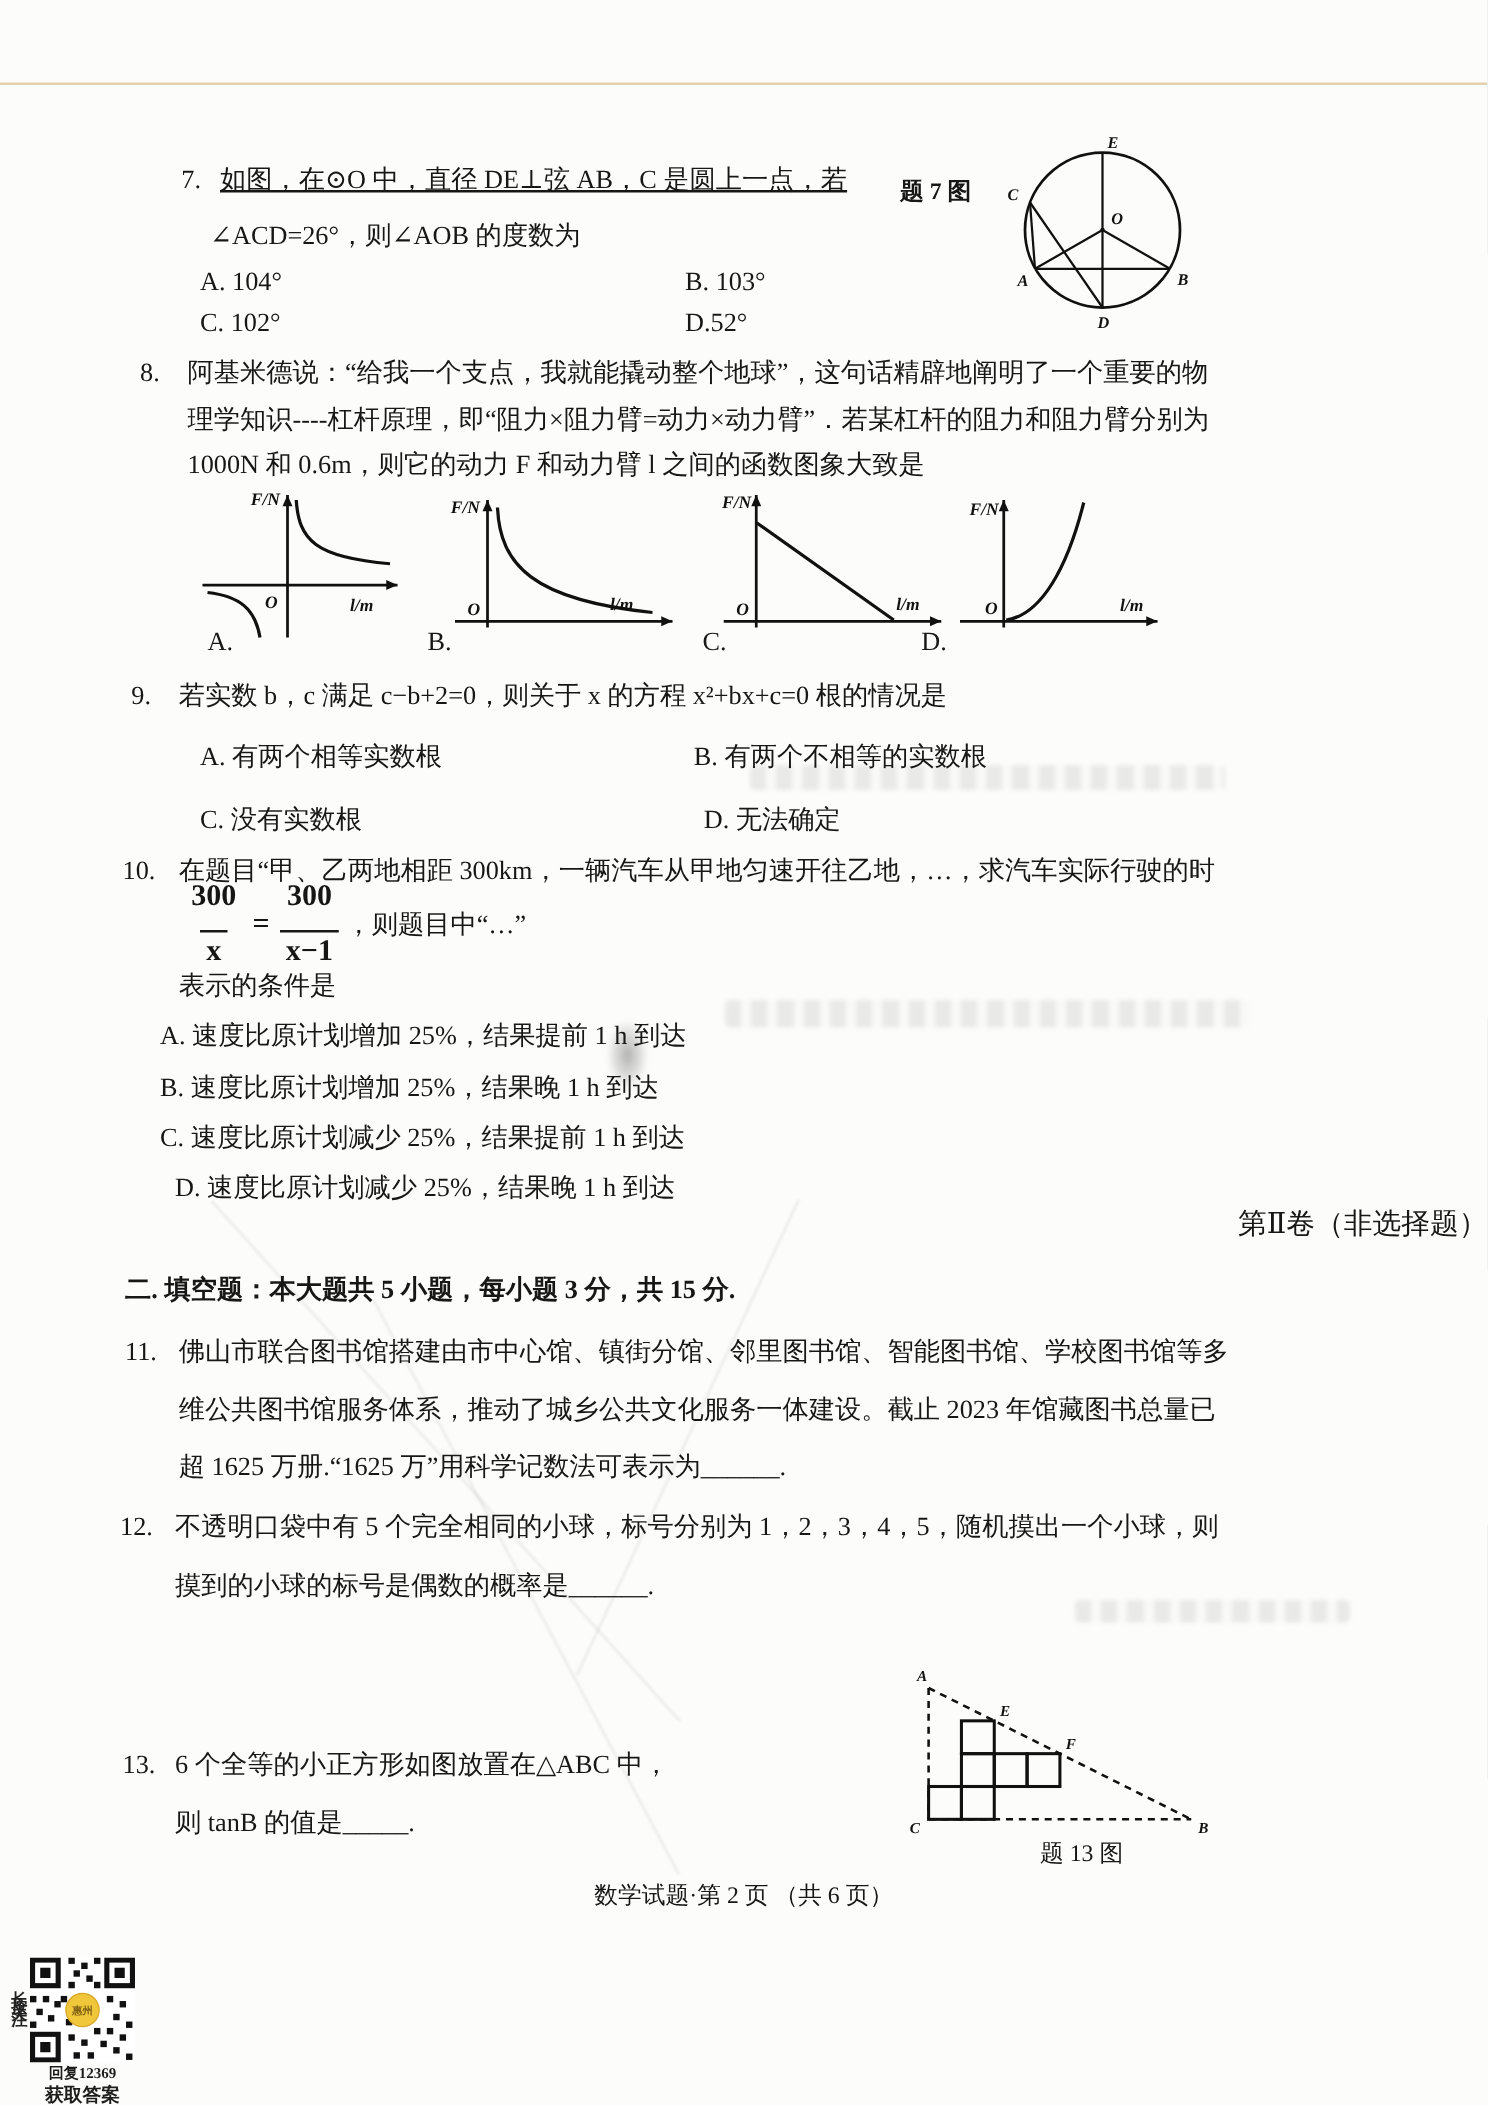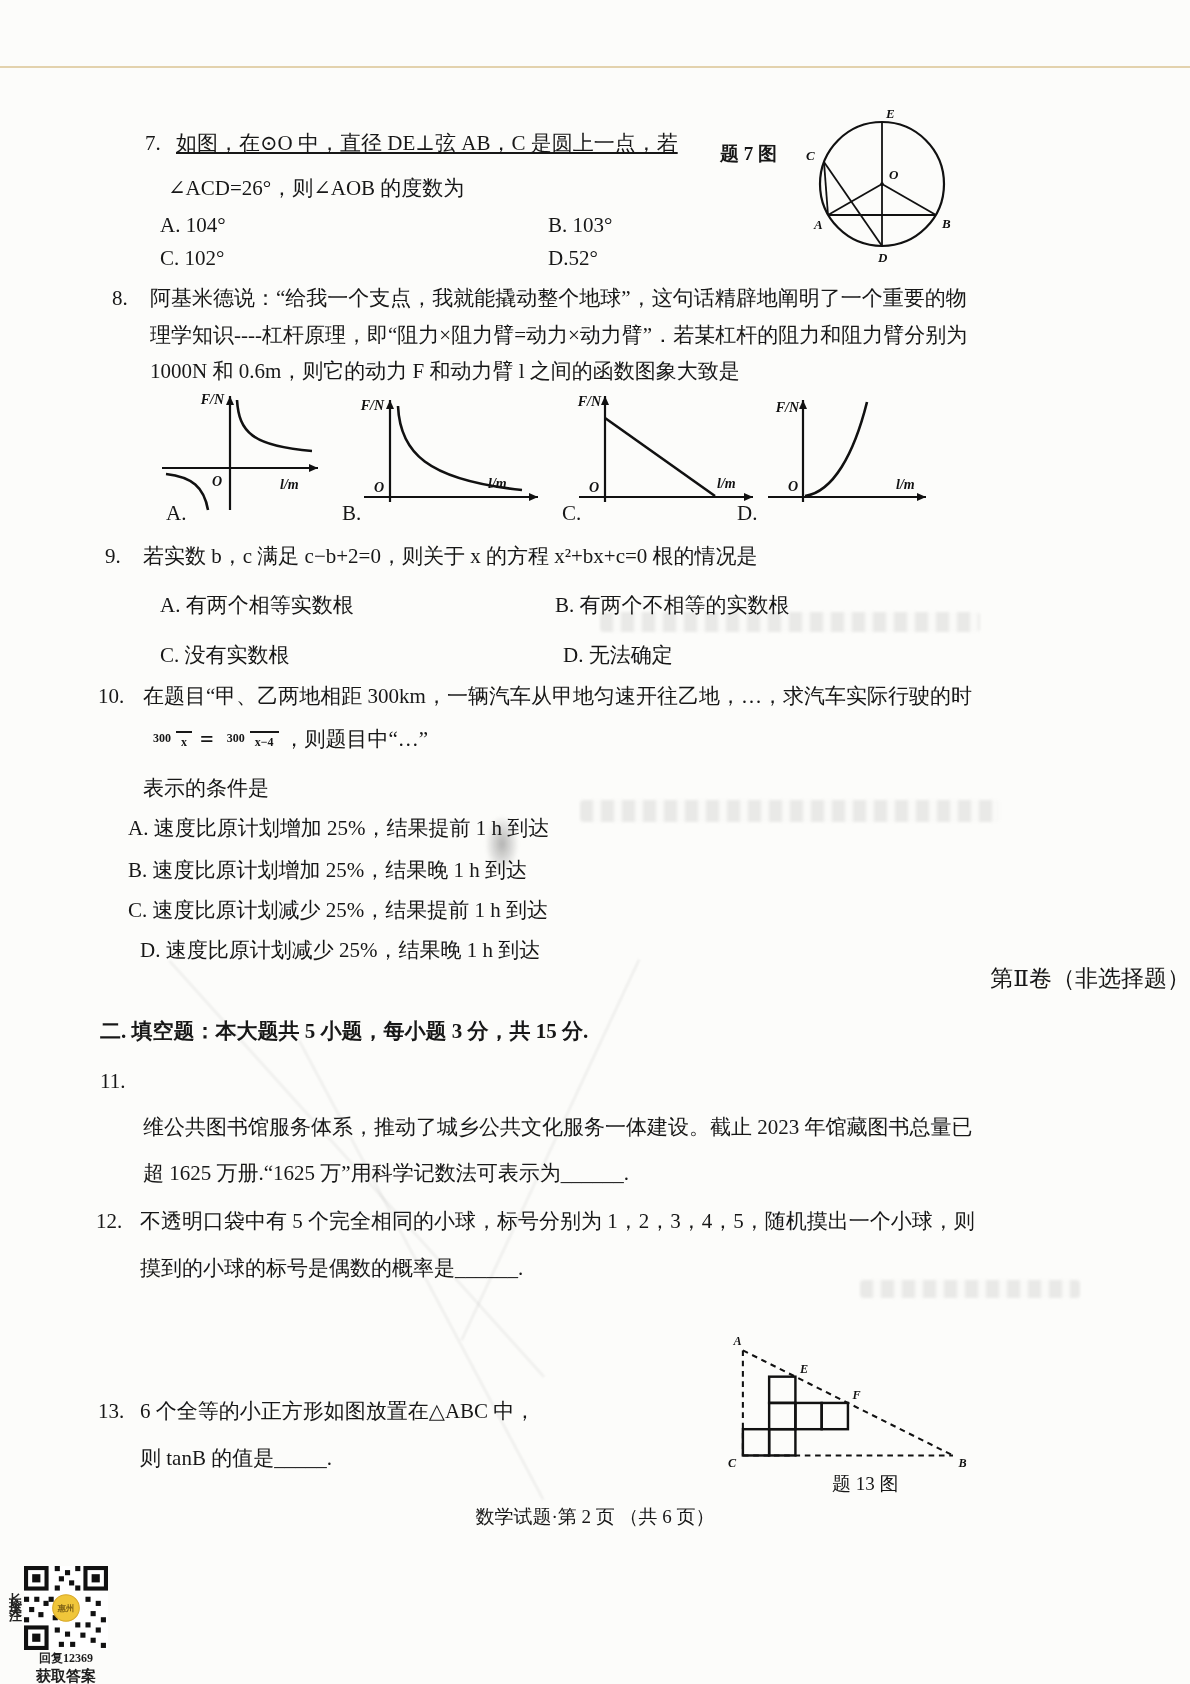--- a/index.html
+++ b/index.html
@@ -4,22 +4,22 @@
 <style>
   html,body{margin:0;padding:0;background:#e9e9e9;}
   .page{position:relative;width:1190px;height:1684px;margin:0 auto;background:#fcfcfa;
         font-family:"Liberation Serif","DejaVu Serif",serif;color:#161616;overflow:hidden;}
   .abs{position:absolute;}
   .txt{white-space:nowrap;font-size:21px;line-height:1.25;color:#171717;}
   .sm{font-size:19px;}
   .bold{font-weight:bold;}
   .center{text-align:center;width:1190px;left:0;}
   .eqrow{display:flex;align-items:center;white-space:nowrap;font-size:21px;}
-  .frac{display:inline-flex;align-items:center;line-height:1;
-        font-weight:bold;font-size:12px;margin:0 5px;}
+  .frac{display:inline-flex;flex-direction:column;align-items:center;line-height:1;
+        font-weight:bold;font-size:24px;margin:0 5px;gap:12px;}
   .frac .fn{padding:0 5px 3px;}
   .frac .fd{border-top:2.2px solid #171717;padding:3px 5px 0;}
   .eq{font-weight:bold;font-size:24px;margin:0 3px;}
   svg text{font-family:"Liberation Serif","DejaVu Serif",serif;}
   .figlabel{font-style:italic;font-weight:bold;font-size:13px;fill:#111;}
   .axlabel{font-style:italic;font-weight:bold;font-size:14px;fill:#111;}
   .scanline{background:rgba(205,175,110,0.55);filter:blur(0.6px);}
   .crease{background:rgba(90,90,90,0.10);filter:blur(0.8px);transform-origin:left top;}
   .ghost{background:repeating-linear-gradient(90deg,rgba(120,120,120,0.14) 0 13px,
          rgba(120,120,120,0.02) 13px 21px);filter:blur(1.6px);border-radius:4px;}
@@ -132,34 +132,35 @@
   <div class="abs txt" style="left:98px;top:683px;">10.</div>
   <div class="abs txt" style="left:143px;top:683px;">在题目“甲、乙两地相距 300km，一辆汽车从甲地匀速开往乙地，…，求汽车实际行驶的时</div>
   <div class="abs eqrow" style="left:143px;top:710px;height:58px;">
     <span class="frac">
       <span class="fn">300</span>
       <span class="fd">x</span>
     </span>
     <span class="eq">=</span>
     <span class="frac">
       <span class="fn">300</span>
-      <span class="fd">x−4</span>
+      <span class="fd">x−1</span>
     </span>
     <span>，则题目中“…”</span>
   </div>
   <div class="abs txt" style="left:143px;top:775px;">表示的条件是</div>
   <div class="abs txt" style="left:128px;top:815px;">A. 速度比原计划增加 25%，结果提前 1 h 到达</div>
   <div class="abs txt" style="left:128px;top:857px;">B. 速度比原计划增加 25%，结果晚 1 h 到达</div>
   <div class="abs txt" style="left:128px;top:897px;">C. 速度比原计划减少 25%，结果提前 1 h 到达</div>
   <div class="abs txt" style="left:140px;top:937px;">D. 速度比原计划减少 25%，结果晚 1 h 到达</div>
 
   <div class="abs txt center" style="top:965px;font-size:23px;text-align:right;">第Ⅱ卷（非选择题）</div>
   <div class="abs txt bold" style="left:100px;top:1018px;">二. 填空题：本大题共 5 小题，每小题 3 分，共 15 分.</div>
 
   <div class="abs txt" style="left:100px;top:1068px;">11.</div>
+  <div class="abs txt" style="left:143px;top:1068px;">佛山市联合图书馆搭建由市中心馆、镇街分馆、邻里图书馆、智能图书馆、学校图书馆等多</div>
   <div class="abs txt" style="left:143px;top:1114px;">维公共图书馆服务体系，推动了城乡公共文化服务一体建设。截止 2023 年馆藏图书总量已</div>
   <div class="abs txt" style="left:143px;top:1160px;">超 1625 万册.“1625 万”用科学记数法可表示为______.</div>
 
   <div class="abs txt" style="left:96px;top:1208px;">12.</div>
   <div class="abs txt" style="left:140px;top:1208px;">不透明口袋中有 5 个完全相同的小球，标号分别为 1，2，3，4，5，随机摸出一个小球，则</div>
   <div class="abs txt" style="left:140px;top:1255px;">摸到的小球的标号是偶数的概率是______.</div>
 
   <div class="abs txt" style="left:98px;top:1398px;">13.</div>
   <div class="abs txt" style="left:140px;top:1398px;">6 个全等的小正方形如图放置在△ABC 中，</div>
   <div class="abs txt" style="left:140px;top:1445px;">则 tanB 的值是_____.</div>

